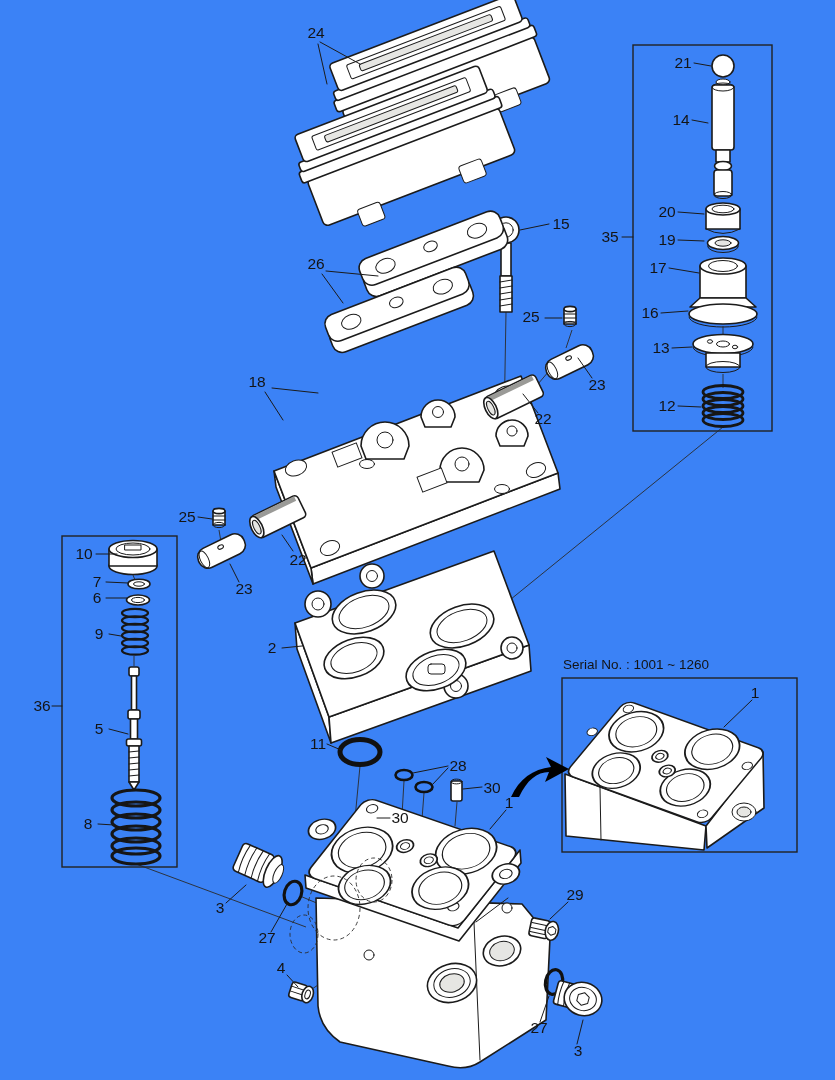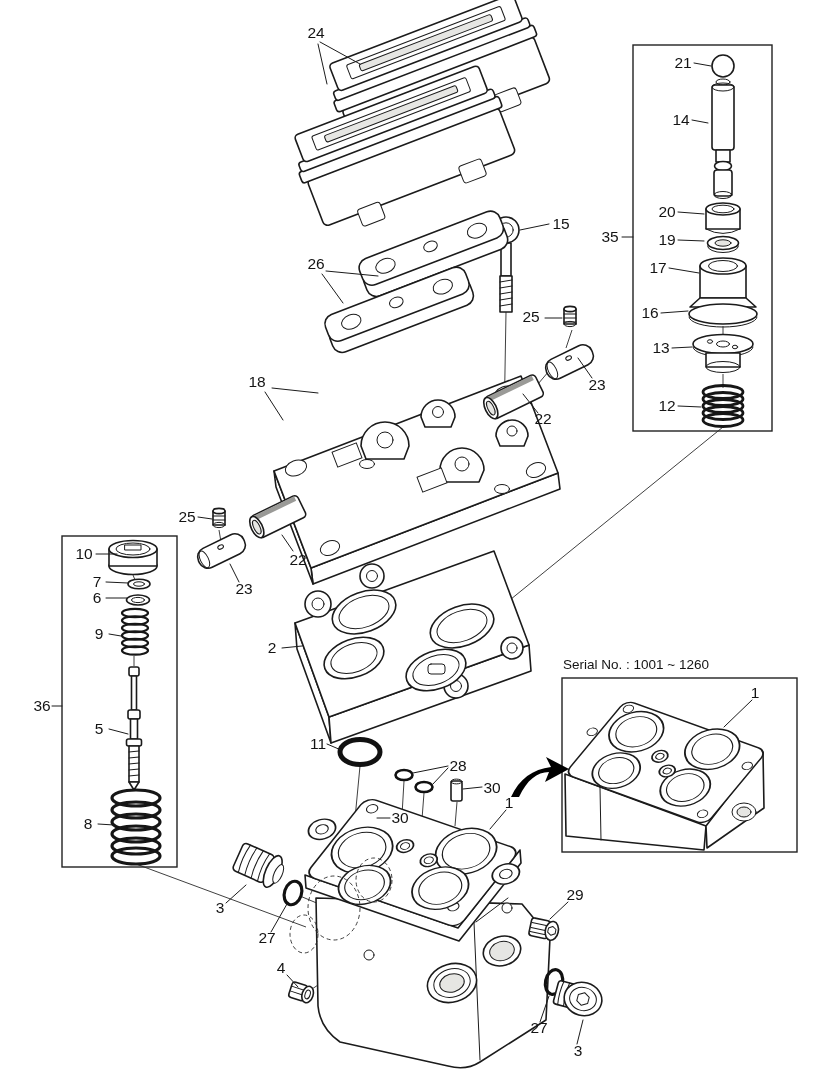--- a/index.html
+++ b/index.html
@@ -1,16 +1,16 @@
 <!DOCTYPE html>
 <html><head>
 <meta charset="utf-8">
 <style>
   html,body{margin:0;padding:0;background:#e9e9e7;}
-  .stage{position:relative;width:835px;height:1080px;background:#ffffff;overflow:hidden;
+  .stage{position:relative;width:835px;height:1080px;background:#3b82f6;overflow:hidden;
          font-family:"Liberation Sans",sans-serif;}
   svg{position:absolute;left:0;top:0;}
   .ln{fill:none;stroke:#1b1b1b;stroke-width:1.6;stroke-linejoin:round;stroke-linecap:round;}
   .ln2{fill:none;stroke:#1b1b1b;stroke-width:1.0;stroke-linejoin:round;stroke-linecap:round;}
   .fw{fill:#ffffff;}
   .fg{fill:#e6e6e3;}
   .thin{fill:none;stroke:#2a2a2a;stroke-width:0.9;}
   .dash{fill:none;stroke:#2a2a2a;stroke-width:0.9;stroke-dasharray:4 3;}
   .coil{fill:none;stroke:#161616;stroke-linecap:round;}
   .lbl{font:15.5px "Liberation Sans",sans-serif;fill:#141414;}

